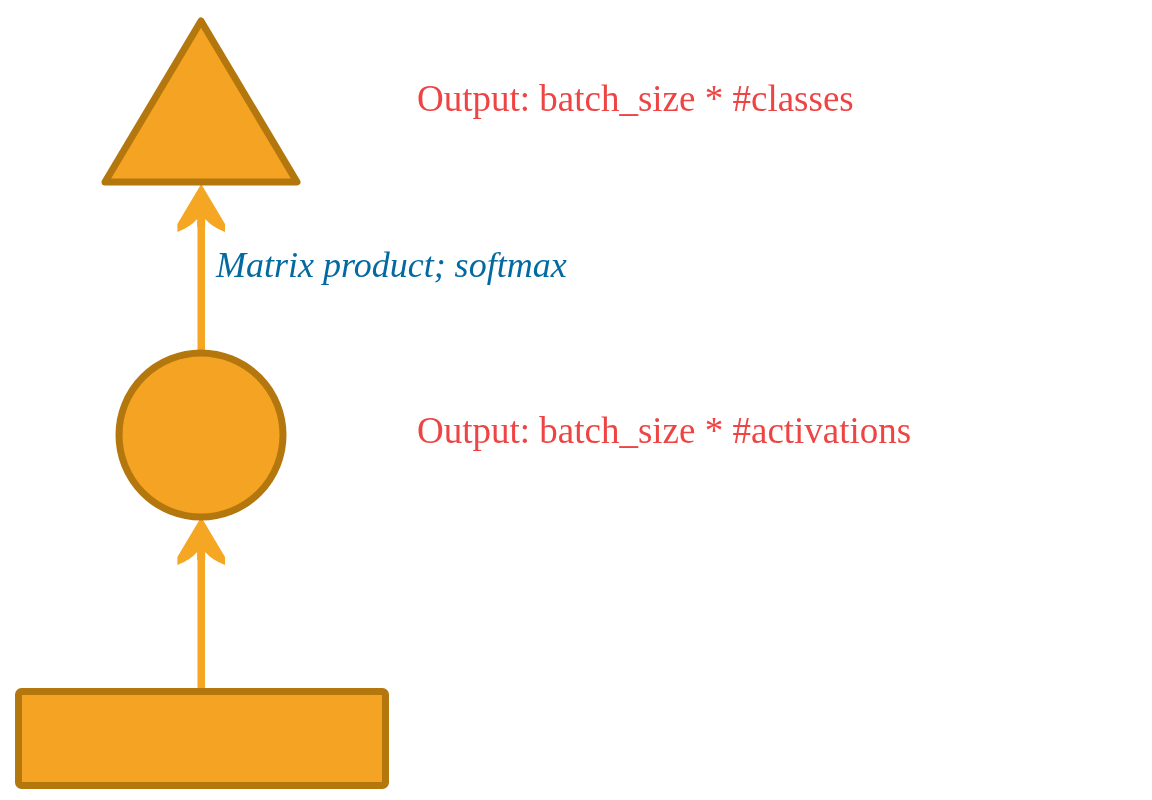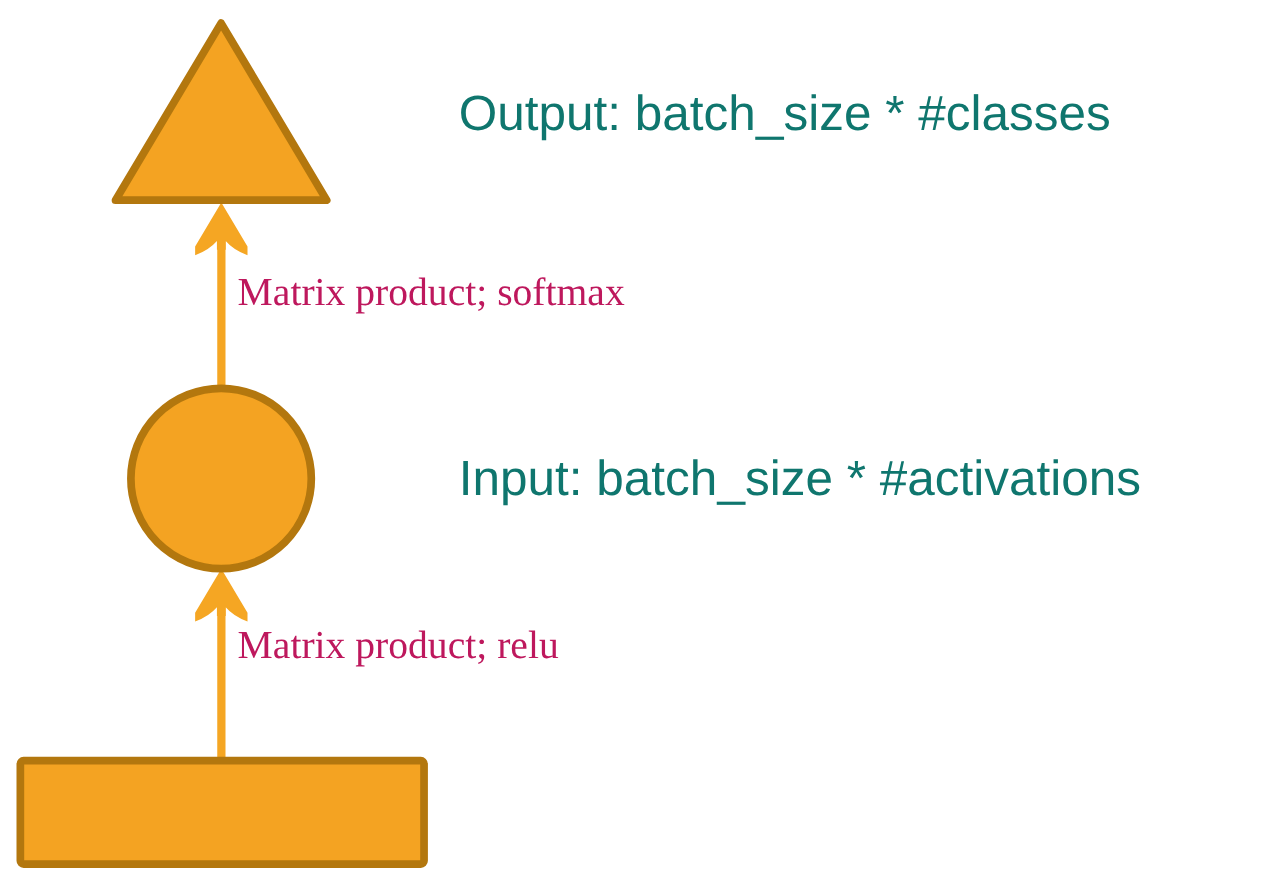--- a/index.html
+++ b/index.html
@@ -21,33 +21,34 @@
   #diagram-svg {
     position: absolute;
     top: 0;
     left: 0;
     width: 1152px;
     height: 800px;
     display: block;
   }
   .layer-label {
     position: absolute;
-    font-family: Liberation Sans, sans-serif;
+    font-family: Liberation Serif, serif;
     font-style: normal;
     font-weight: normal;
-    color: #0f766e;
+    color: #ef4444;
     white-space: nowrap;
     line-height: 1;
-    font-size: 45px;
+    font-size: 37px;
   }
   .edge-label {
     position: absolute;
     font-family: "Liberation Serif", "DejaVu Serif", serif;
+    font-style: italic;
     font-weight: normal;
-    color: #be185d;
+    color: #0369a1;
     white-space: nowrap;
     line-height: 1;
     font-size: 36px;
   }
   #label-output   { left: 417px; top: 80px;  }
   #label-hidden   { left: 417px; top: 412px; }
   #label-input    { left: 417px; top: 722px; }
   #label-edge-top { left: 216px; top: 247px; }
   #label-edge-bot { left: 216px; top: 568px; }
 </style>
@@ -93,20 +94,19 @@
     <polygon points="201,21 297,182 105,182" fill="#F4A322" stroke="#B3770E" stroke-width="7" stroke-linejoin="round"></polygon>
 
     <circle cx="201" cy="435" r="82" fill="#F4A322" stroke="#B3770E" stroke-width="7"></circle>
 
     <rect x="18.5" y="691.5" width="367" height="94" rx="3" ry="3" fill="#F4A322" stroke="#B3770E" stroke-width="7"></rect>
 
   </svg>
 
   <div class="layer-label" id="label-output">Output: batch_size * #classes</div>
 
-  <div class="layer-label" id="label-hidden">Input: batch_size * #activations</div>
+  <div class="layer-label" id="label-hidden">Output: batch_size * #activations</div>
 
 
   <div class="edge-label" id="label-edge-top">Matrix product; softmax</div>
 
-  <div class="edge-label" id="label-edge-bot">Matrix product; relu</div>
 
 </div>
 
 </body></html>

